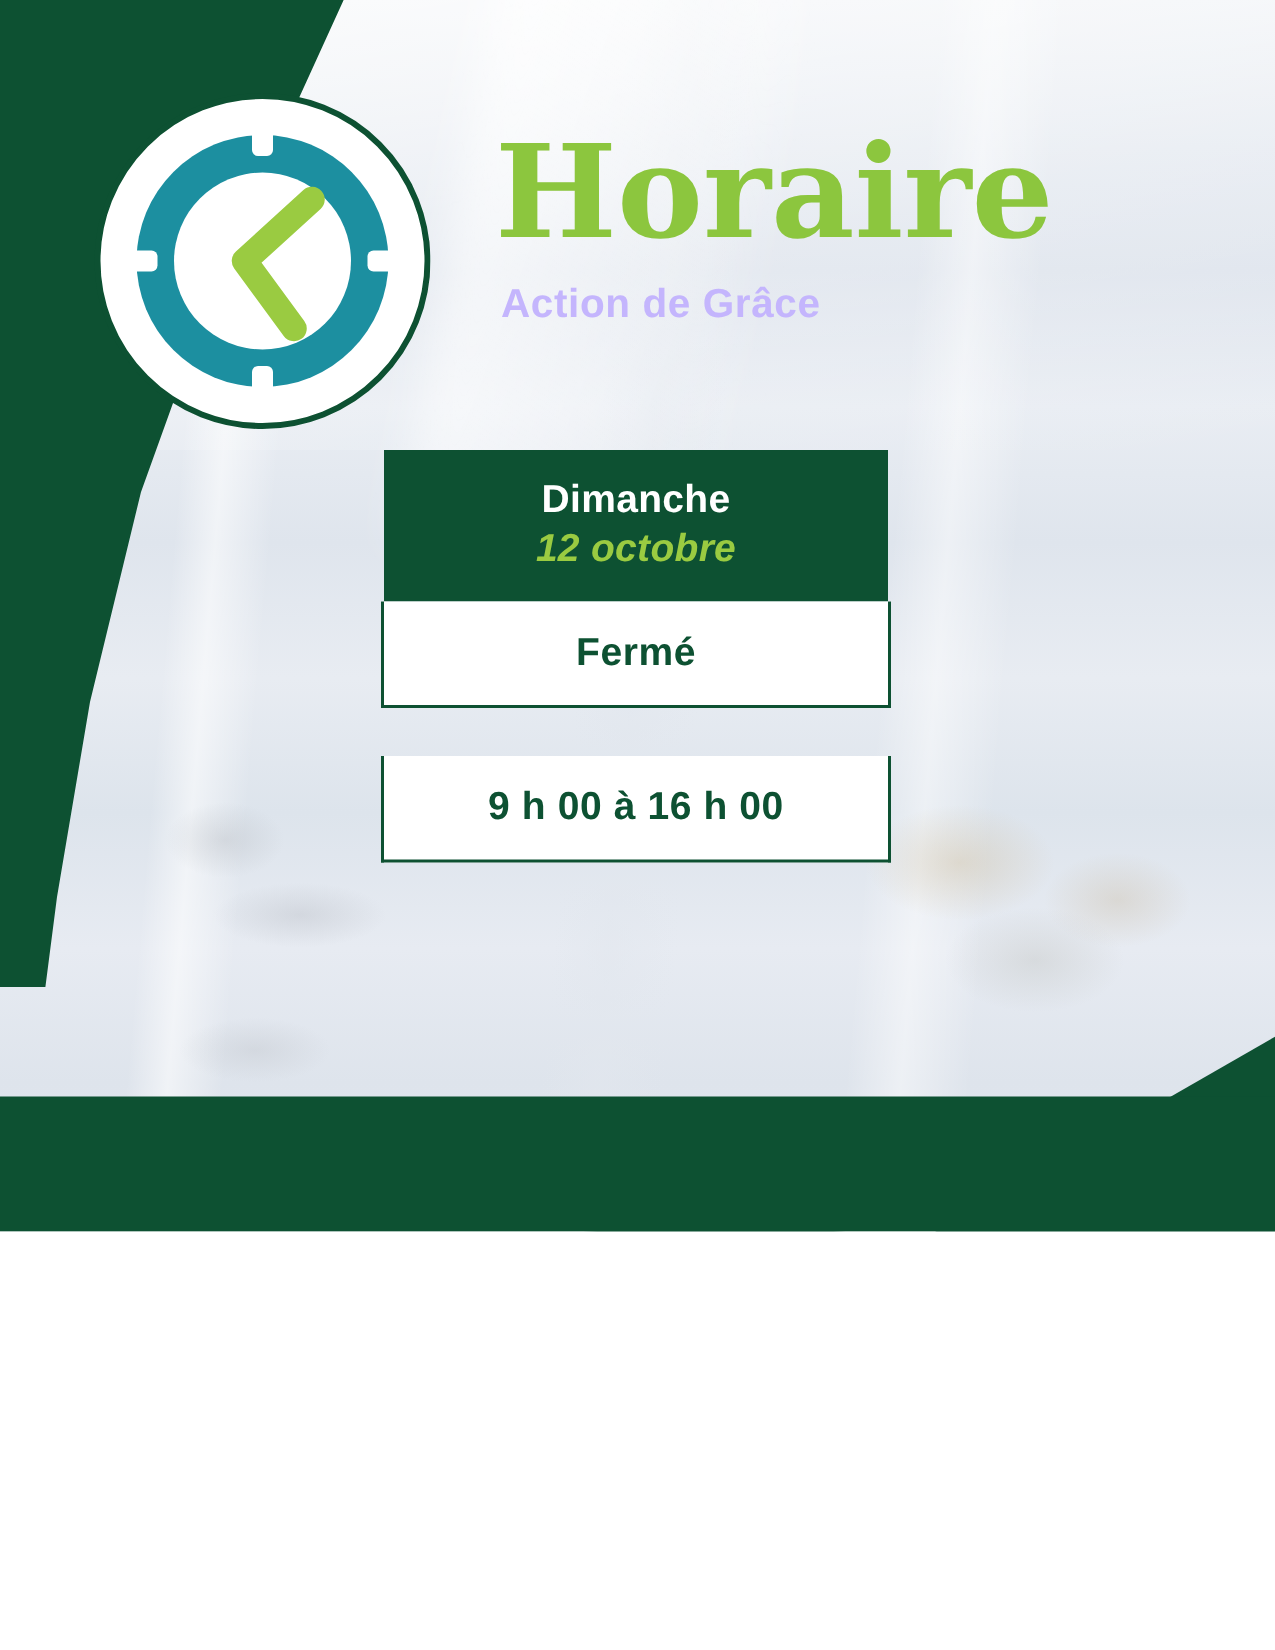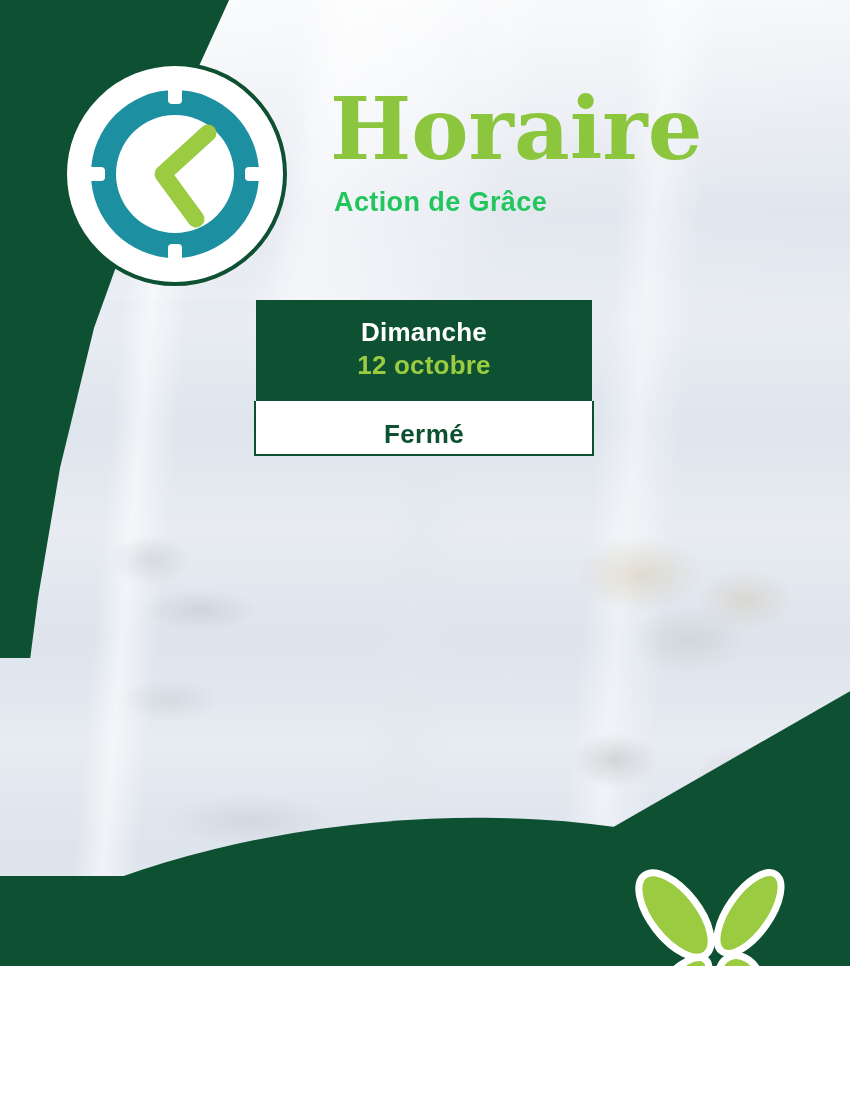--- a/index.html
+++ b/index.html
@@ -8,21 +8,21 @@
     padding: 0;
     background: #ffffff;
   }
   body {
     font-family: "Liberation Sans", sans-serif;
   }
 
   .poster {
     position: relative;
     width: 850px;
-    height: 966px;
+    height: 821px;
     overflow: hidden;
     background: #0d5132;
   }
 
   
   .bg-photo {
     position: absolute;
     inset: 0;
     background:
       
@@ -138,21 +138,21 @@
     line-height: 1.02;
     font-weight: 700;
     color: #8cc63e;
     letter-spacing: 0px;
   }
   .subtitle {
     margin: 14px 0 0 4px;
     font-family: "Liberation Sans", sans-serif;
     font-size: 27px;
     font-weight: 700;
-    color: #22c55e;
+    color: #c4b5fd;
     letter-spacing: .4px;
   }
 
   
   .cards {
     position: absolute;
     left: 256px;
     top: 300px;
     width: 336px;
   }
@@ -170,30 +170,31 @@
     color: #ffffff;
     line-height: 1.28;
     letter-spacing: .2px;
   }
   .card-date {
     font-size: 26px;
     font-weight: 700;
     color: #9acb41;
     line-height: 1.28;
     letter-spacing: .2px;
+    font-style: italic;
   }
   .card-body {
     position: relative;
     left: -2px;
     width: 336px;
     box-sizing: content-box;
     background: #ffffff;
     border: 2px solid #0d5132;
     border-top: none;
-    padding: 18px 0 4px;
+    padding: 18px 0 20px;
     text-align: center;
   }
   .card-hours {
     font-size: 26px;
     font-weight: 700;
     color: #0d5132;
     letter-spacing: .4px;
   }
 
   
@@ -246,20 +247,23 @@
       <div class="card-head">
         <div class="card-day">Dimanche</div>
         <div class="card-date">12 octobre</div>
       </div>
       <div class="card-body">
         <div class="card-hours">Fermé</div>
       </div>
     </div>
 
     <div class="card">
+      <div class="card-body">
+        <div class="card-hours">9 h 00 à 16 h 00</div>
+      </div>
     </div>
 
 
   </div>
 
   <div class="flower">
     <svg viewBox="0 0 200 200" xmlns="http://www.w3.org/2000/svg" aria-hidden="true">
       <g>
 
         <ellipse cx="57" cy="60" rx="24" ry="50" transform="rotate(-38 57 60)" fill="#9acb41" stroke="#ffffff" stroke-width="7"></ellipse>

